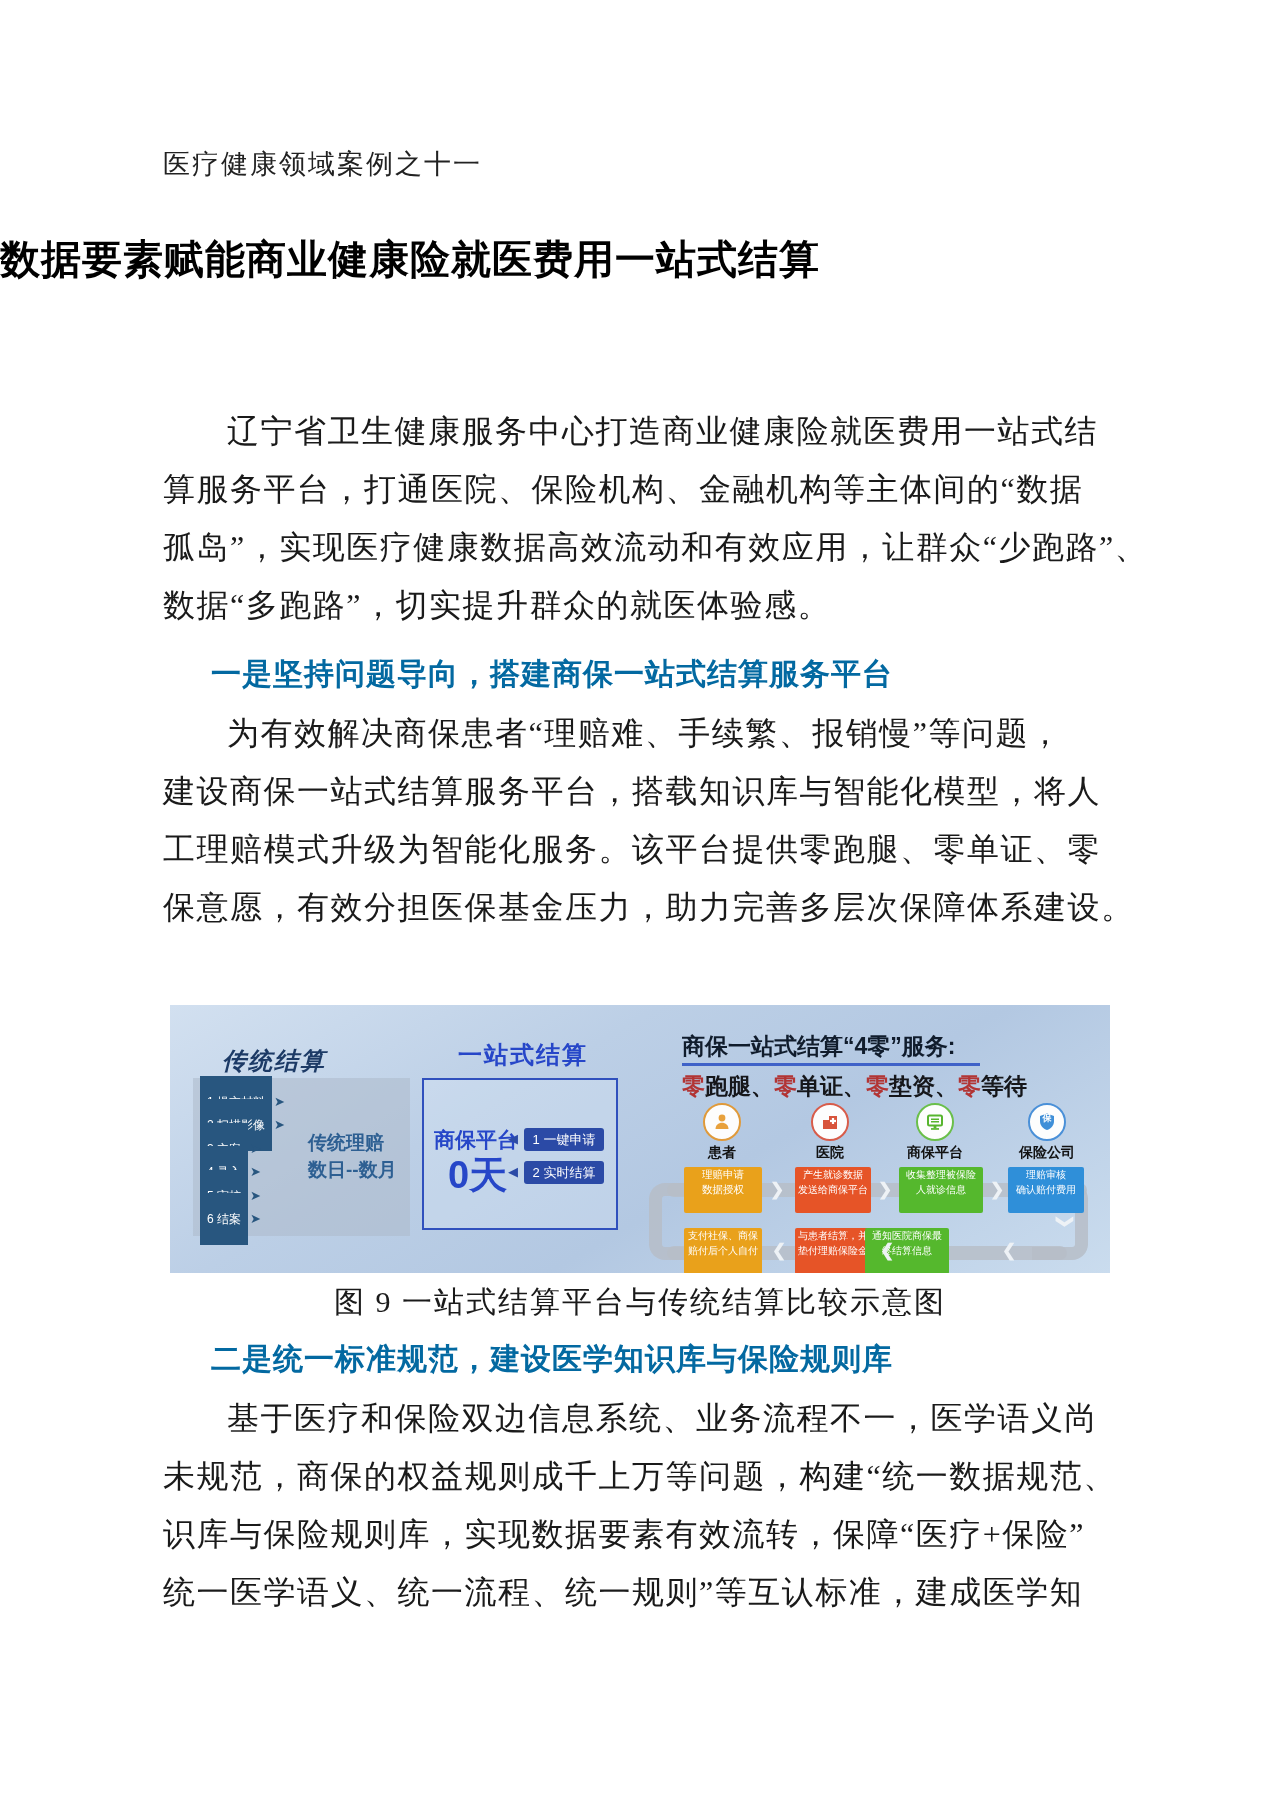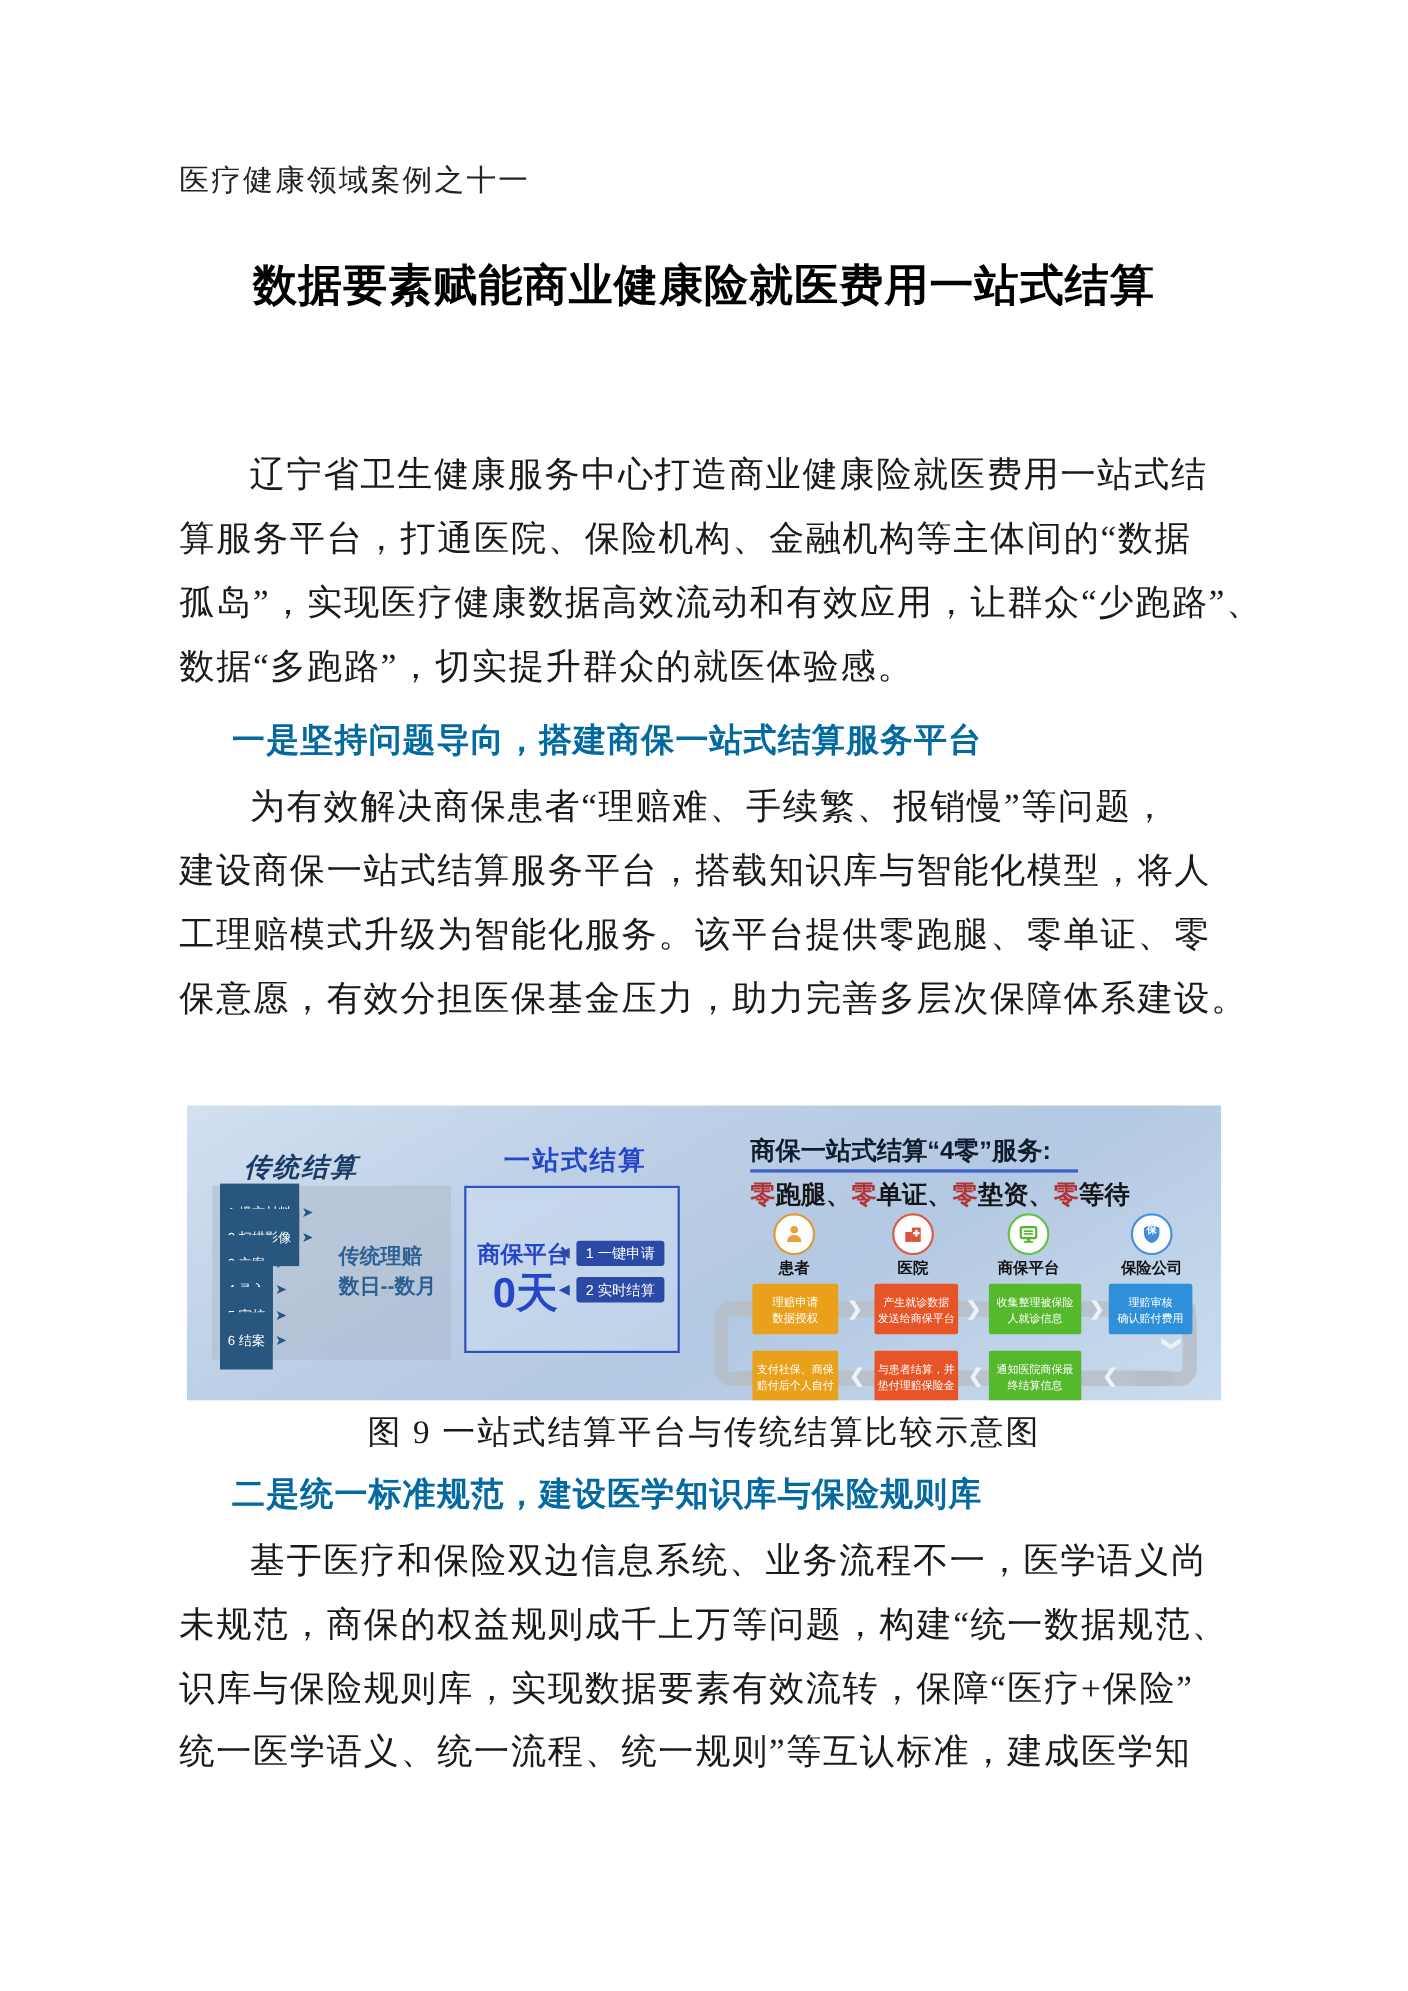--- a/index.html
+++ b/index.html
@@ -6,21 +6,21 @@
   .page{
     position:relative;width:1280px;height:1810px;background:#ffffff;
     margin:0 auto;overflow:hidden;
     font-family:"Liberation Serif", serif;color:#1a1a1a;
   }
   .abs{position:absolute;}
   .doc-header{
     left:163px;top:146px;font-size:27px;color:#222;letter-spacing:2px;
   }
   .doc-title{
-    left:0;top:232px;width:1280px;text-align:center;
+    left:0;top:232px;width:1280px;
     font-family:"Liberation Sans", sans-serif;font-weight:700;
     font-size:40px;color:#000;letter-spacing:1px;
   }
   .bodyblock{left:163px;width:960px;}
   .bodyblock .bl{
     font-size:32px;line-height:58px;letter-spacing:1.5px;white-space:nowrap;
   }
   .bl.indent{text-indent:64px;}
   .sec-heading{
     left:147px;width:960px;font-family:"Liberation Sans", sans-serif;
@@ -77,21 +77,21 @@
     position:relative;
   }
   .actor-label{font-size:14px;font-weight:700;color:#111;margin-top:3px;white-space:nowrap;}
   .shield-badge{position:absolute;left:0;top:7px;width:100%;text-align:center;
     font-size:9px;color:#fff;font-weight:700;}
 
   .gpath{background:#b7bec8;border-radius:7px;opacity:.85;}
   .gelbow{box-sizing:border-box;border:13px solid #b7bec8;opacity:.85;background:transparent;}
   .flow-box{
     color:#fff;font-size:10.5px;line-height:15px;text-align:center;
-    padding-top:10px;height:46px;box-sizing:border-box;border-radius:2px;
+    padding-top:0;height:46px;box-sizing:border-box;border-radius:2px;
     white-space:nowrap;z-index:2;
   }
   .chev{font-size:17px;color:#eef2f6;font-weight:700;z-index:3;}
   .chev-down{transform:rotate(90deg);}
 </style>
 </head>
 <body>
 
 <div class="page">
 
@@ -237,21 +237,21 @@
     <div class="abs flow-box" style="left:514px;top:223px;width:78px;background:#e9a11b;font-size:10px;">
       <div>支付社保、商保</div>
       <div>赔付后个人自付</div>
     </div>
     <span class="abs chev" style="left:602px;top:235px;">❮</span>
     <div class="abs flow-box" style="left:625px;top:223px;width:76px;background:#e65427;font-size:10px;">
       <div>与患者结算，并</div>
       <div>垫付理赔保险金</div>
     </div>
     <span class="abs chev" style="left:710px;top:235px;">❮</span>
-    <div class="abs flow-box" style="left:729px;top:223px;width:84px;background:#55b82d;font-size:10px;">
+    <div class="abs flow-box" style="left:695px;top:223px;width:84px;background:#55b82d;font-size:10px;">
       <div>通知医院商保最</div>
       <div>终结算信息</div>
     </div>
     <span class="abs chev" style="left:832px;top:235px;">❮</span>
   </div>
 
   <div class="abs fig-caption">图 9  一站式结算平台与传统结算比较示意图</div>
 
   <div class="abs sec-heading" style="top:1331px;">二是统一标准规范，建设医学知识库与保险规则库</div>
 

